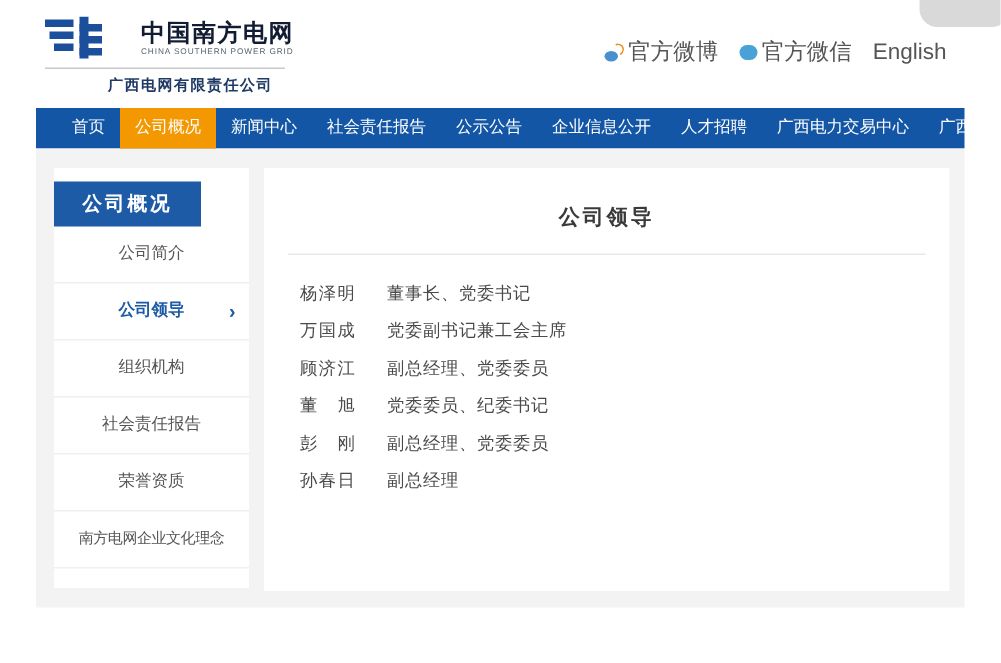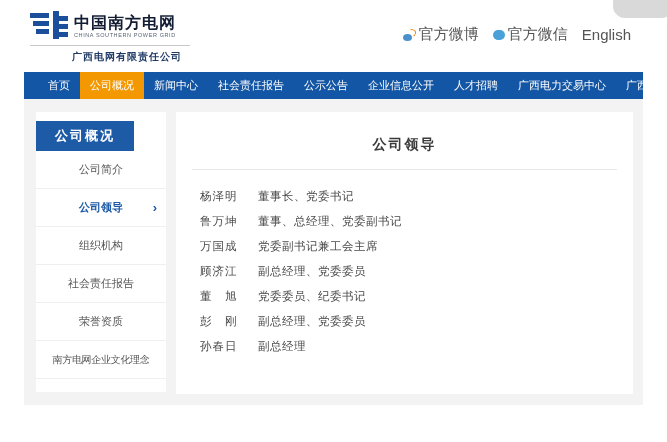--- a/index.html
+++ b/index.html
@@ -12,21 +12,21 @@
   
   .corner-shape{
     position:absolute;top:-10px;right:-6px;width:60px;height:28px;
     background:#d9d9d9;border-radius:12px;z-index:5;
   }
   
   .header{height:72px;position:relative;background:#fff;}
   .logo{position:absolute;left:30px;top:11px;width:160px;}
   .logo-top{display:flex;align-items:flex-start;padding-bottom:4px;border-bottom:1px solid #c9c9c9;}
   .csg-mark{width:38px;height:30px;flex:none;margin-right:6px;}
-  .brand-block{padding-top:3px;}
+  .brand-block{padding-top:3px;margin-left:20px;}
   .brand-cn{font-size:16px;font-weight:bold;color:#121c33;letter-spacing:1px;line-height:17px;white-space:nowrap;}
   .brand-en{font-size:5.5px;color:#5a6372;letter-spacing:.6px;white-space:nowrap;margin-top:1px;}
   .subsidiary{margin:4px 0 0 42px;font-size:10px;font-weight:bold;color:#203a66;letter-spacing:1px;white-space:nowrap;}
   .header-links{
     position:absolute;right:36px;top:25px;display:flex;align-items:center;
     gap:6px;font-size:15px;color:#555;
   }
   .hlink{display:flex;align-items:center;gap:3px;cursor:pointer;margin-left:8px;}
   .icon-weibo{position:relative;width:13px;height:12px;display:inline-block;}
   .icon-weibo::before{content:"";position:absolute;left:0;bottom:0;width:9px;height:7px;background:#4a90cd;border-radius:50%;}
@@ -185,24 +185,20 @@
   <div class="main-card">
     <div class="main-title">公司领导</div>
     <div class="main-divider"></div>
     <div class="leaders">
 
         <div class="leader-row">
           <span class="leader-name">杨泽明</span>
           <span class="leader-title">董事长、党委书记</span>
         </div>
 
-        <div class="leader-row">
-          <span class="leader-name">鲁万坤</span>
-          <span class="leader-title">董事、总经理、党委副书记</span>
-        </div>
 
         <div class="leader-row">
           <span class="leader-name">万国成</span>
           <span class="leader-title">党委副书记兼工会主席</span>
         </div>
 
 
         <div class="leader-row">
           <span class="leader-name">顾济江</span>
           <span class="leader-title">副总经理、党委委员</span>

